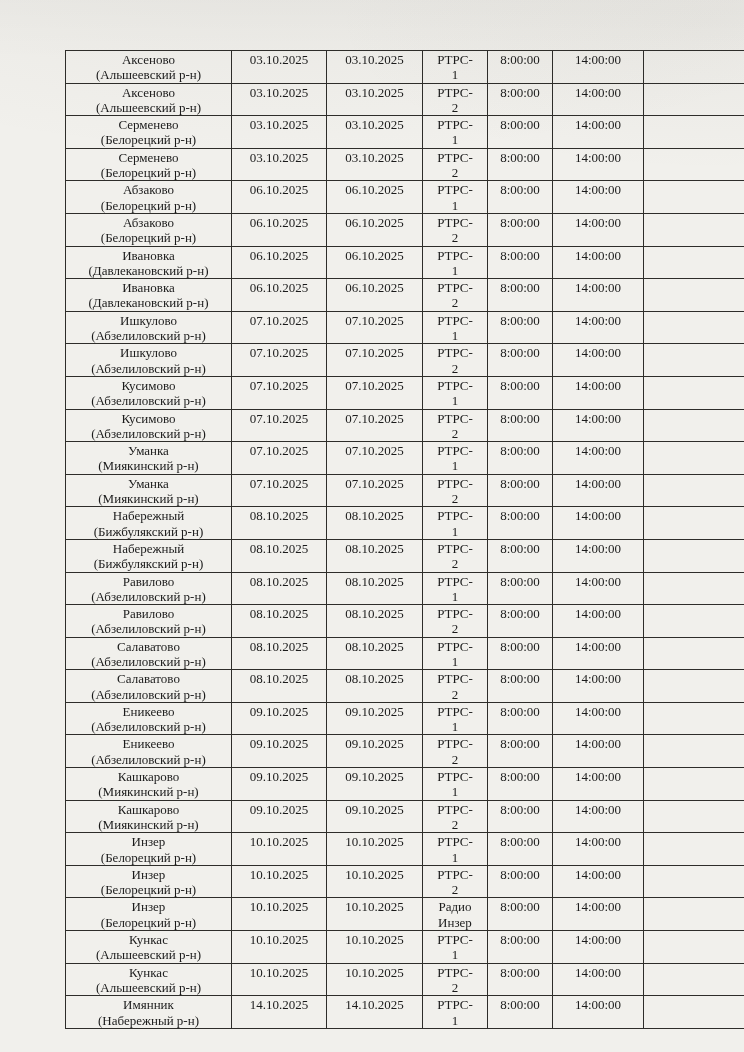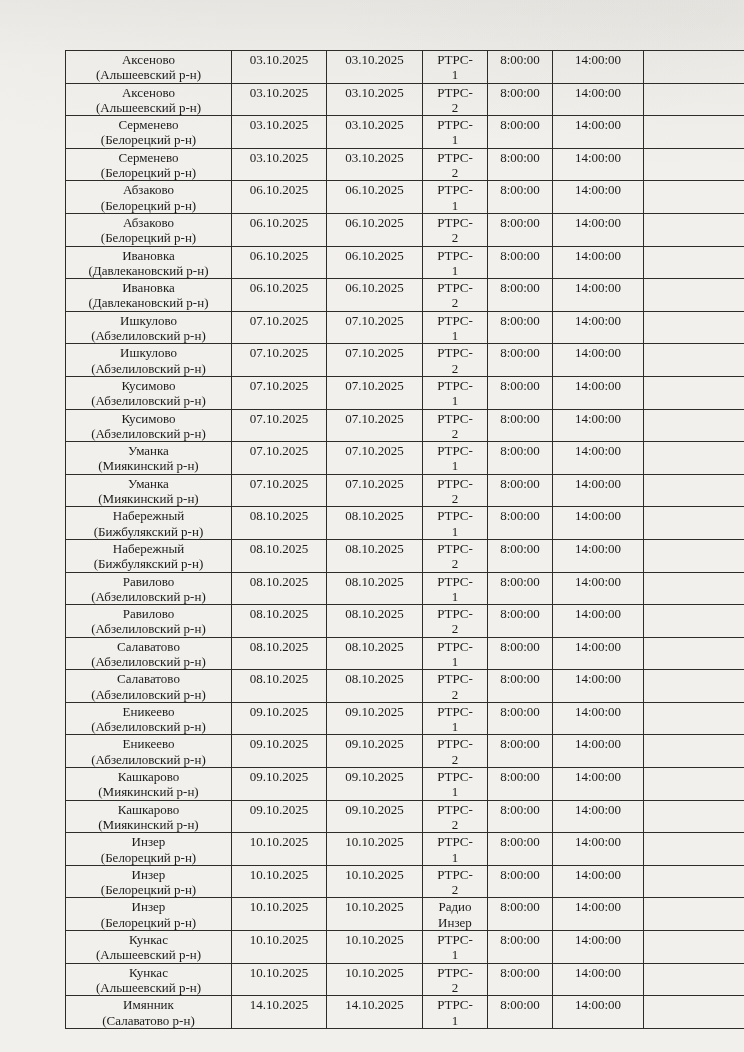--- a/index.html
+++ b/index.html
@@ -441,21 +441,21 @@
     <td>10.10.2025</td>
     <td class="channel">РТРС-
 2</td>
     <td>8:00:00</td>
     <td>14:00:00</td>
     <td class="note"></td>
   </tr>
         <tr>
     <td>
       <div>Имянник</div>
-      <div>(Салаватово р-н)</div>
+      <div>(Набережный р-н)</div>
     </td>
     <td>14.10.2025</td>
     <td>14.10.2025</td>
     <td class="channel">РТРС-
 1</td>
     <td>8:00:00</td>
     <td>14:00:00</td>
     <td class="note"></td>
   </tr>
       </tbody>

